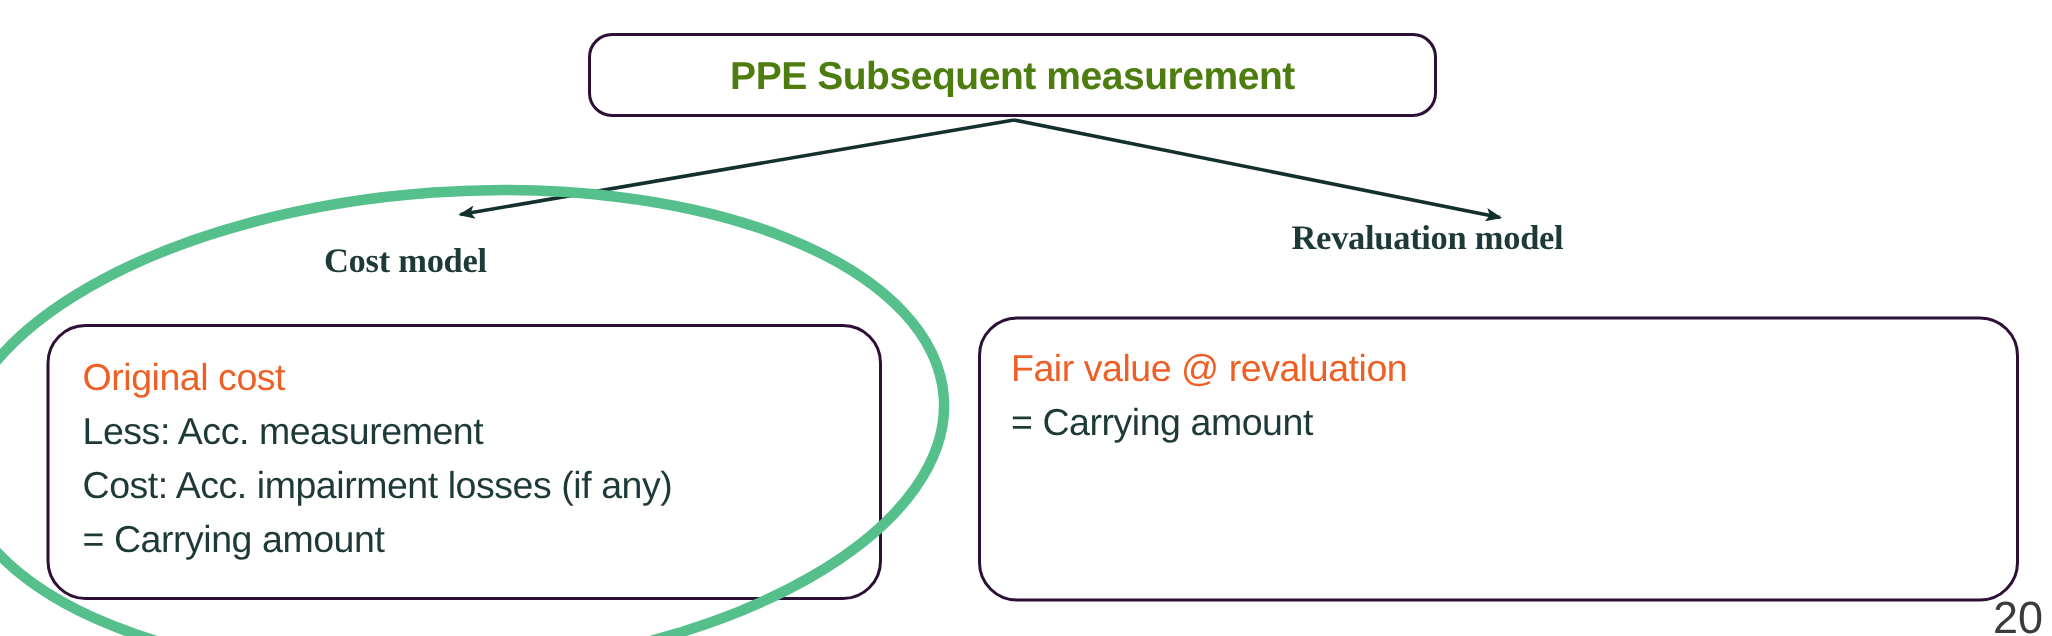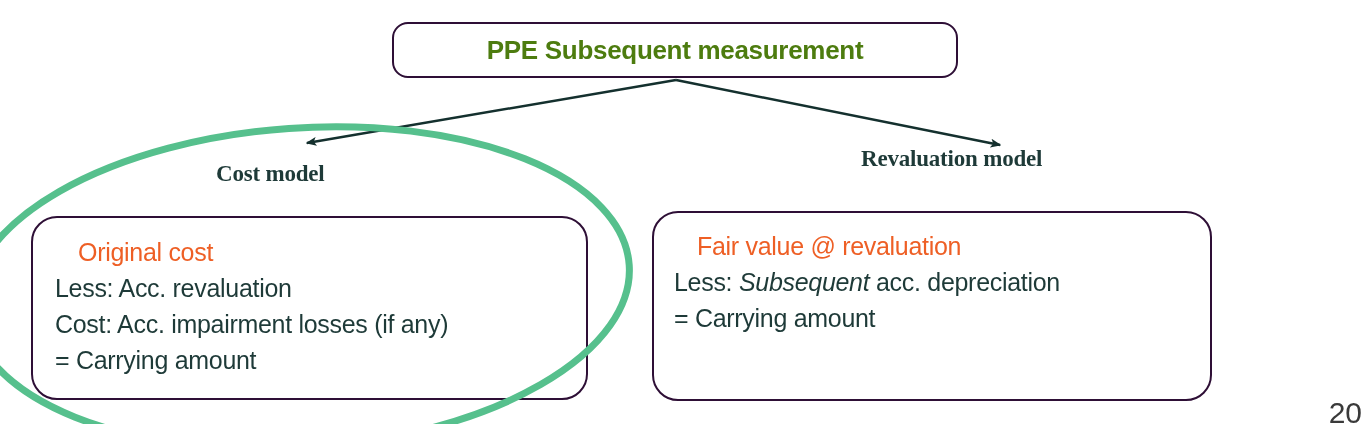--- a/index.html
+++ b/index.html
@@ -61,37 +61,36 @@
   #cost-box {
     left: 31px;
     top: 216px;
     width: 557px;
     height: 184px;
     padding: 16px 0 0 22px;
   }
   #reval-box {
     left: 652px;
     top: 211px;
-    width: 560px;
+    width: 694px;
     height: 190px;
     padding: 15px 0 0 20px;
   }
   .box-lines {
     display: block;
   }
   .line {
     font-size: 25px;
     line-height: 36px;
     color: #1E3A38;
     letter-spacing: -0.3px;
     white-space: nowrap;
   }
   .line.accent {
     color: #EE5F25;
-    margin-left: 23px;
   }
   .line .ital {
     font-style: italic;
   }
 
   
   #connectors {
     position: absolute;
     left: 0;
     top: 0;
@@ -138,30 +137,29 @@
   <div class="node-box" id="title-box">
     <span id="title-text">PPE Subsequent measurement</span>
   </div>
 
   <div class="branch-heading" id="heading-cost">Cost model</div>
   <div class="branch-heading" id="heading-reval">Revaluation model</div>
 
   <div class="node-box" id="cost-box">
     <div class="box-lines">
       <div class="line accent">Original cost</div>
-      <div class="line">Less: Acc. revaluation</div>
+      <div class="line">Less: Acc. measurement</div>
       <div class="line">Cost: Acc. impairment losses (if any)</div>
       <div class="line">= Carrying amount</div>
     </div>
   </div>
 
   <div class="node-box" id="reval-box">
     <div class="box-lines">
       <div class="line accent">Fair value @ revaluation</div>
-      <div class="line">Less: <span class="ital">Subsequent</span> acc. depreciation</div>
       <div class="line">= Carrying amount</div>
     </div>
   </div>
 
   <svg id="highlight" viewBox="0 0 1368 424">
     <ellipse cx="300" cy="288" rx="330" ry="160" transform="rotate(-4 300 288)" fill="none" stroke="#56C08D" stroke-width="7" stroke-linecap="round"></ellipse>
   </svg>
 
   <div id="page-number">20</div>
 

